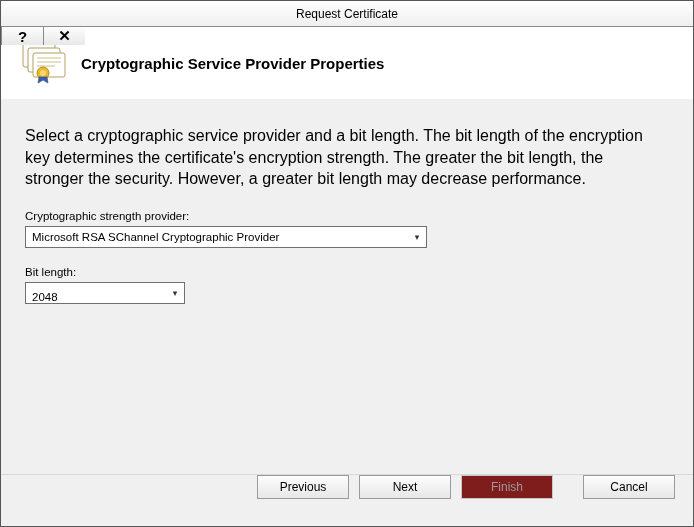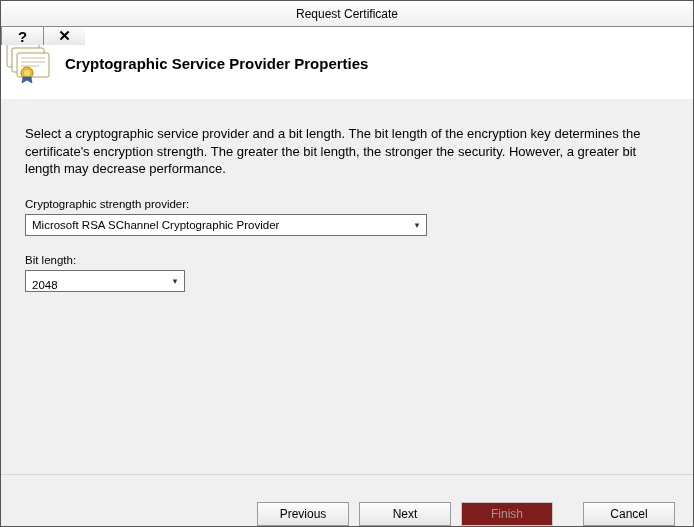--- a/index.html
+++ b/index.html
@@ -42,37 +42,37 @@
       font-size: 15px;
       font-weight: bold;
       cursor: default;
       background: linear-gradient(#fdfdfd, #e8e8e8);
     }
     .header-band {
       height: 72px;
       background: #fff;
       display: flex;
       align-items: center;
-      padding-left: 4px;
+      padding-left: 20px;
       gap: 12px;
     }
     .page-title {
       font-size: 15px;
       font-weight: bold;
       color: #000;
     }
     .cert-icon svg { display: block; }
     .content-area {
       background: #f0f0f0;
       height: calc(527px - 26px - 72px - 52px - 2px);
       padding: 26px 24px 10px 24px;
       color: #000;
     }
     .desc {
-      font-size: 13px;
+      font-size: 16px;
       line-height: 1.35;
       margin-bottom: 20px;
       max-width: 640px;
     }
     .field-label {
       font-size: 11.5px;
       margin-bottom: 4px;
     }
     .select {
       background: #fff;
@@ -94,21 +94,21 @@
       align-items: center;
       justify-content: center;
       font-size: 9px;
       color: #333;
     }
     .footer {
       height: 52px;
       background: #f0f0f0;
       border-top: 1px solid #d8d8d8;
       display: flex;
-      align-items: flex-end;
+      align-items: flex-start;
       justify-content: flex-end;
       padding-right: 18px;
       gap: 10px;
     }
     .btn {
       width: 92px;
       height: 24px;
       background: linear-gradient(#fdfdfd, #e7e7e7);
       border: 1px solid #9a9a9a;
       font-size: 12px;

